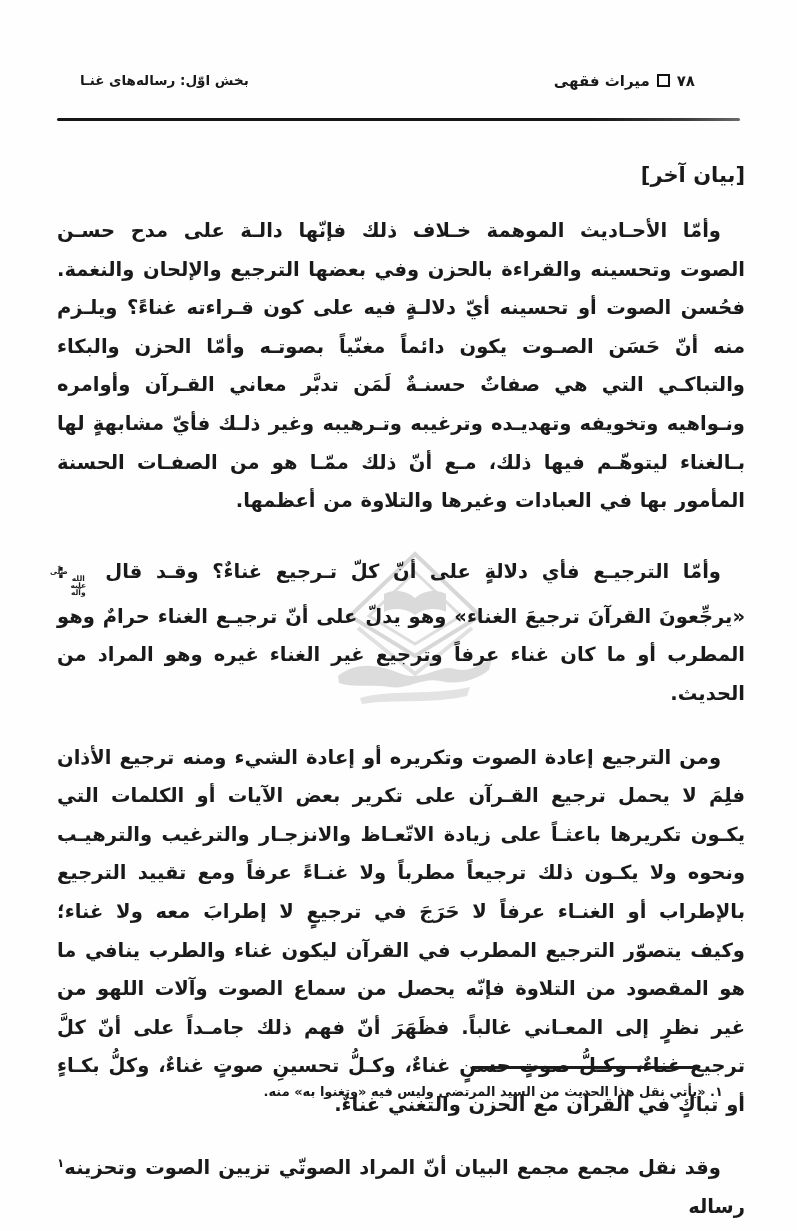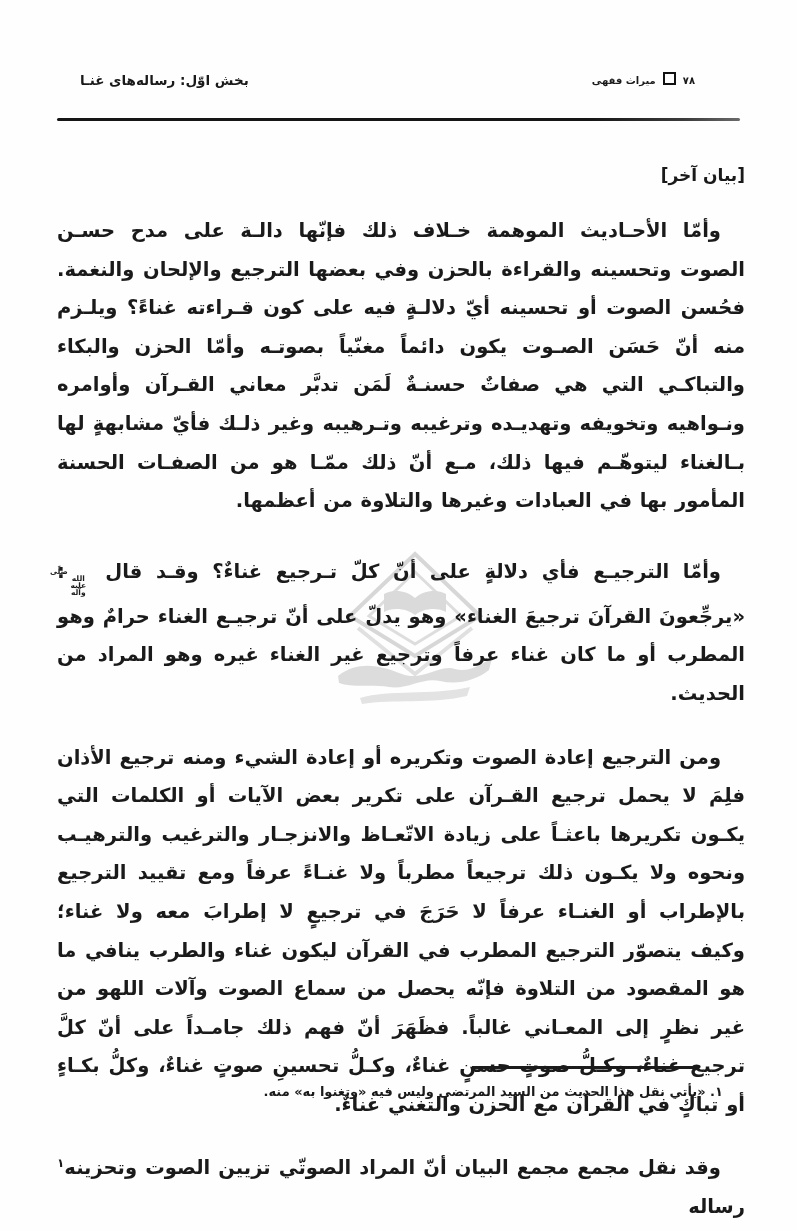--- a/index.html
+++ b/index.html
@@ -11,21 +11,21 @@
     overflow: hidden;
     font-family: "DejaVu Sans", sans-serif;
     color: #1a1a1a;
   }
   
   .hdr-right {
     position: absolute;
     top: 72px;
     right: 102px;
     direction: rtl;
-    font-size: 10px;
+    font-size: 15px;
     font-weight: bold;
     white-space: nowrap;
   }
   .hdr-left {
     position: absolute;
     top: 72px;
     left: 80px;
     direction: rtl;
     font-size: 13.5px;
     font-weight: bold;
@@ -62,21 +62,21 @@
   .content {
     position: absolute;
     top: 160px;
     left: 57px;
     right: 52px;
     direction: rtl;
     z-index: 1;
   }
   .section-heading {
     margin: 0 0 22px 0;
-    font-size: 17px;
+    font-size: 21px;
     line-height: 30px;
     font-weight: bold;
     text-align: right;
   }
   .content p {
     margin: 0 0 25px 0;
     font-size: 19.5px;
     line-height: 38.6px;
     font-weight: bold;
     text-align: justify;

